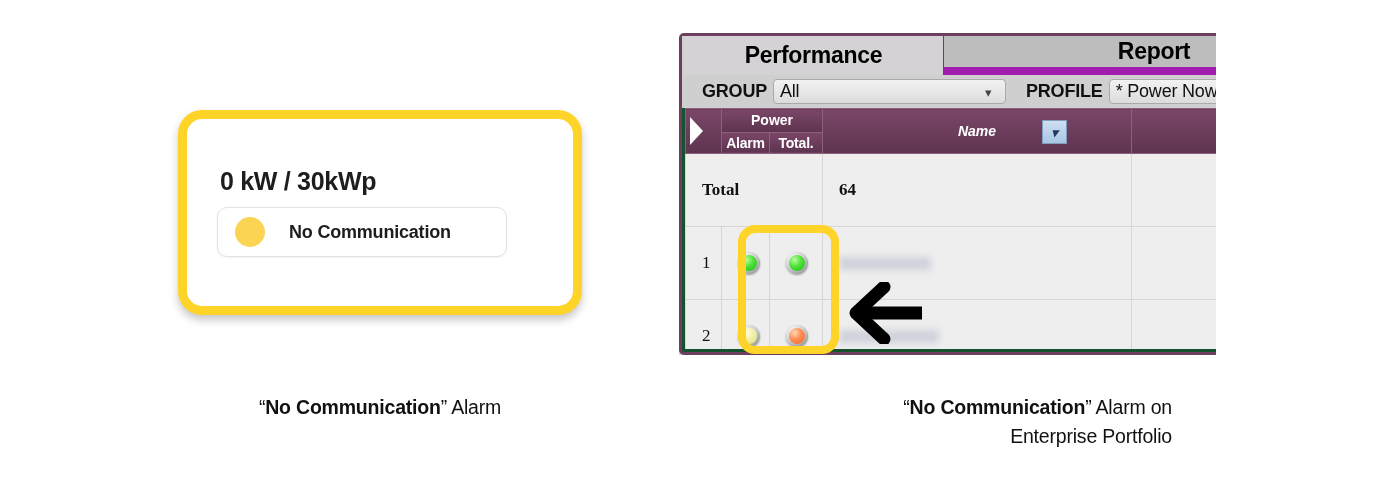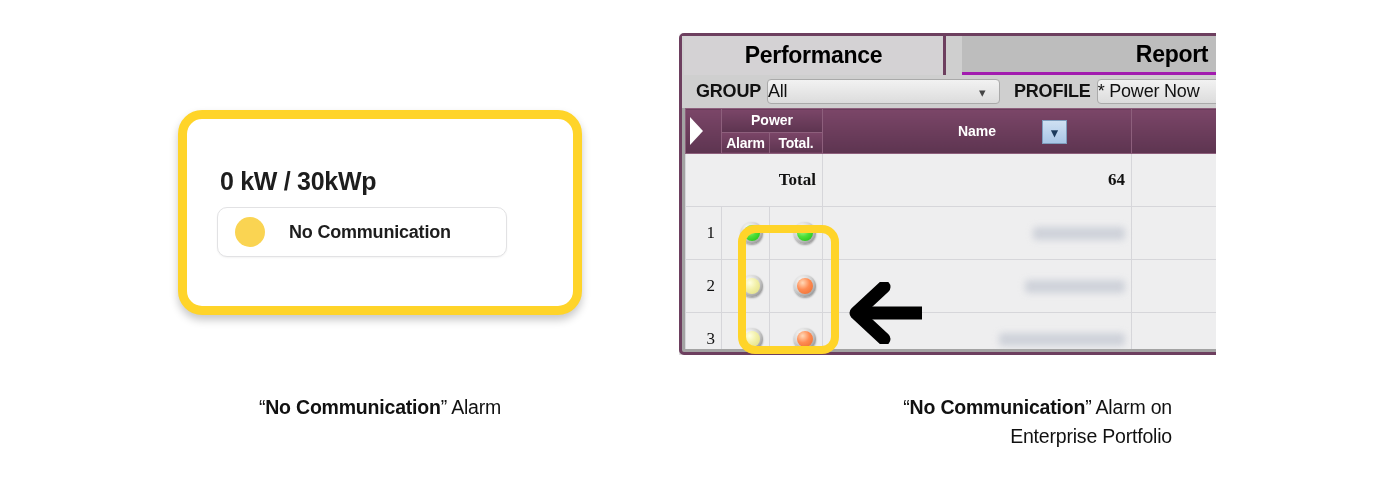--- a/index.html
+++ b/index.html
@@ -68,67 +68,67 @@
     position:absolute;left:679px;top:33px;
     width:537px;height:322px;
     overflow:hidden;
   }
   #portfolio{
     position:absolute;left:0;top:0;
     width:700px;height:322px;
     border:3px solid #6d3f5f;
     border-radius:5px;
     box-sizing:border-box;
-    background:#a3a3a3;
+    background:#14532d;
     box-shadow:0 3px 6px rgba(0,0,0,.3);
   }
   
   #tabbar{
     position:absolute;left:0;top:0;height:39px;width:100%;
     background:#cfcfcf;
   }
   .tab{
     position:absolute;top:0;height:39px;
     display:flex;align-items:center;justify-content:center;
     font-size:23px;font-weight:bold;color:#000;
     box-sizing:border-box;
     letter-spacing:-.3px;
   }
   #tab-performance{
     left:2px;width:262px;
     background:#d4d2d4;
     border-right:3px solid #6d3f5f;
   }
   #tab-report{
-    left:280px;width:420px;
+    left:262px;width:420px;
     background:#bdbdbd;
-    border-bottom:3px solid #a21caf;
+    border-bottom:8px solid #a21caf;
   }
   
   #filterbar{
     position:absolute;left:0;top:39px;height:33px;width:100%;
     background:#cfcfcf;
     display:flex;align-items:center;
   }
   .filter-label{
     font-size:18px;font-weight:bold;color:#111;
-    margin-left:14px;letter-spacing:-.2px;
+    margin-left:20px;letter-spacing:-.2px;
   }
   .filter-select{
     height:25px;margin-left:6px;
     background:linear-gradient(#f2f2f2,#dcdcdc);
     border:1px solid #aaa;border-radius:4px;
     box-sizing:border-box;
     display:flex;align-items:center;
     font-size:18px;color:#111;
     position:relative;
   }
   #select-group{width:233px;}
   #select-profile{width:150px;align-items:center;}
-  .filter-value{white-space:nowrap;letter-spacing:-.2px;}
+  .filter-value{margin-left:6px;white-space:nowrap;letter-spacing:-.2px;}
   .sel-chevron{
     position:absolute;right:9px;top:50%;
     width:11px;height:7px;margin-top:-3px;
     color:#444;font-size:13px;line-height:7px;
   }
   
   #tablewrap{
     position:absolute;left:3px;top:72px;right:3px;bottom:3px;
     background:#ffffff;overflow:hidden;
   }
@@ -159,37 +159,37 @@
     border-top:14px solid transparent;
     border-bottom:14px solid transparent;
     border-left:13px solid #ffffff;
   }
   .hdr-status{
     font-size:15px;height:22px;line-height:22px;
     border-bottom:1px solid #8d5f7c;
     background:rgba(255,255,255,.07);
   }
   .hdr-sub{font-size:12.5px;height:20px;line-height:20px;letter-spacing:-.2px;}
-  th.hdr-name{font-size:16px;position:relative;height:44px;}
+  th.hdr-name{font-size:16px;position:relative;height:44px;font-style:italic;}
   .name-sort-btn{
     position:absolute;right:64px;top:50%;margin-top:-11px;
     width:23px;height:22px;
     background:linear-gradient(#cfe0f2,#a9c6e6);
     border:1px solid #7f9dbd;
     display:flex;align-items:center;justify-content:center;
     color:#1b3a5c;font-size:13px;line-height:1;
   }
   th.hdr-se{font-size:16px;}
 
   #grid td{
     border:1px solid #d6d6da;
     font-size:17px;
     height:40px;
-    padding:6px;
-    text-align:right;
+    padding:16px;
+    text-align:left;
     color:#111;
     background:#eeeeef;
   }
   tr.total-row td{
     background:#ffffff;
     font-weight:bold;
     font-size:19px;
     height:31px;
     font-family:"Liberation Serif",serif;
   }

